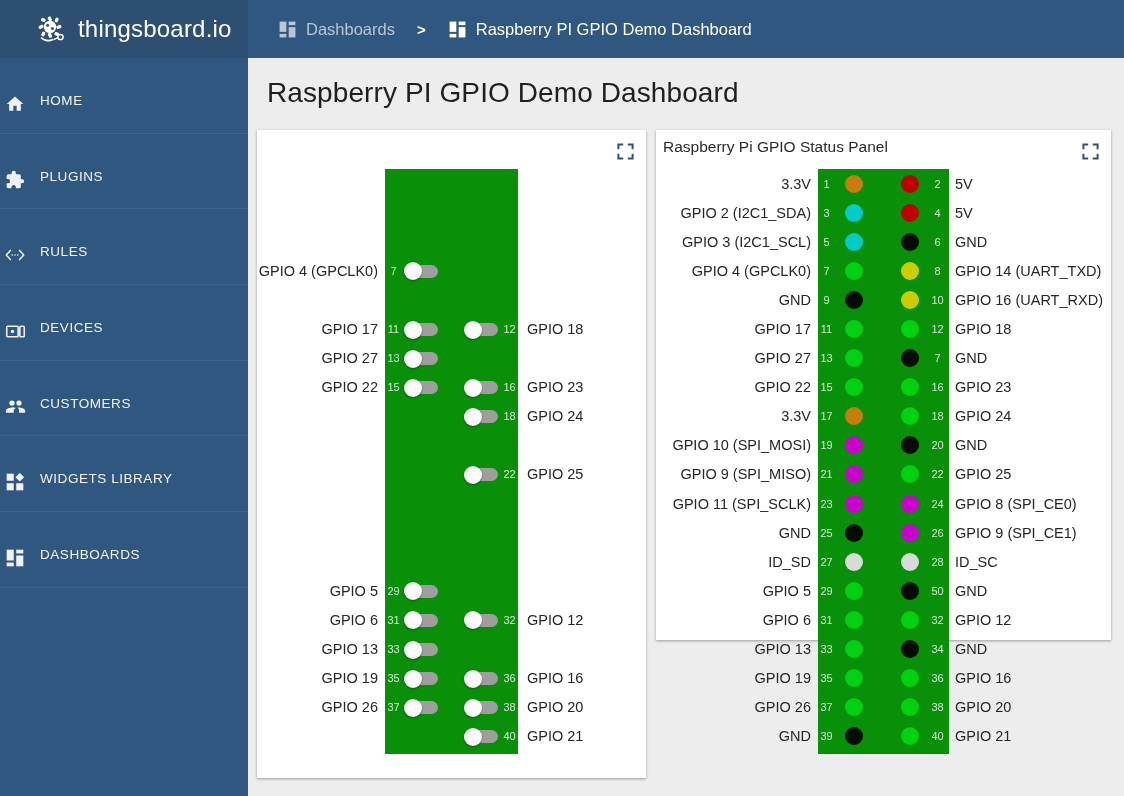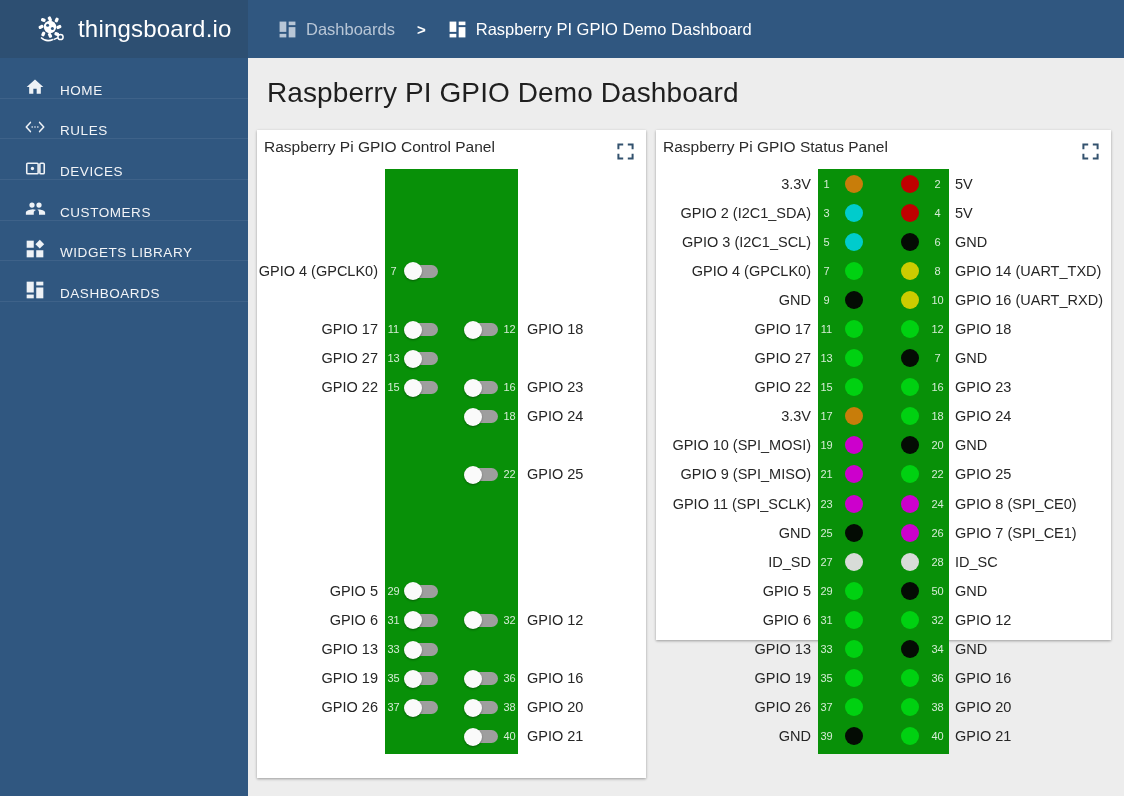--- a/index.html
+++ b/index.html
@@ -22,23 +22,24 @@
     height: 58px; display: flex; align-items: center; gap: 10px;
     padding-left: 34px;
     background: #2d4f72;
   }
   #brand-logo { width: 34px; height: 34px; flex: 0 0 34px; }
   #brand-text {
     color: #ffffff; font-size: 24px; font-weight: 400; letter-spacing: .2px;
     white-space: nowrap;
   }
   .nav-item {
-    height: 40.7px; display: flex; align-items: flex-end; gap: 14px;
-    padding-left: 24px; cursor: pointer;
+    height: 40.7px; display: flex; align-items: flex-start; gap: 14px;
+    padding-left: 4px; cursor: pointer;
     border-bottom: 1px solid rgba(255,255,255,0.07);
+    margin-top: 35px;
   }
   .nav-item:first-of-type { border-top: 1px solid rgba(255,255,255,0.07); }
   .nav-icon { width: 22px; height: 22px; flex: 0 0 22px; display: flex; align-items: center; justify-content: center; }
   .nav-label {
     color: #f2f4f7; font-size: 13.5px; font-weight: 400; letter-spacing: .55px;
     white-space: nowrap;
   }
 
   
   #topbar {
@@ -179,20 +180,28 @@
 
     <div class="nav-item">
       <span class="nav-icon">
         <svg viewBox="0 0 24 24" width="20" height="20" fill="#eef2f6">
             <path d="M10 20v-6h4v6h5v-8h3L12 3 2 12h3v8z"></path>
           </svg>
       </span>
       <span class="nav-label">HOME</span>
     </div>
 
+    <div class="nav-item">
+      <span class="nav-icon">
+        <svg viewBox="0 0 24 24" width="20" height="20" fill="#eef2f6">
+            <path d="M20.5 11H19V7a2 2 0 0 0-2-2h-4V3.5a2.5 2.5 0 0 0-5 0V5H4a2 2 0 0 0-2 2v3.8h1.5a2.6 2.6 0 0 1 0 5.2H2V20a2 2 0 0 0 2 2h3.8v-1.5a2.6 2.6 0 0 1 5.2 0V22H17a2 2 0 0 0 2-2v-4h1.5a2.5 2.5 0 0 0 0-5z"></path>
+          </svg>
+      </span>
+      <span class="nav-label">PLUGINS</span>
+    </div>
 
     <div class="nav-item">
       <span class="nav-icon">
         <svg viewBox="0 0 26 24" width="22" height="20" fill="none" stroke="#eef2f6" stroke-width="1.8" stroke-linecap="round" stroke-linejoin="round">
           <path d="M7.5 6.5 L2.5 12 L7.5 17.5"></path>
           <path d="M18.5 6.5 L23.5 12 L18.5 17.5"></path>
           <circle cx="9.6" cy="12" r="1" fill="#eef2f6" stroke="none"></circle>
           <circle cx="13" cy="12" r="1" fill="#eef2f6" stroke="none"></circle>
           <circle cx="16.4" cy="12" r="1" fill="#eef2f6" stroke="none"></circle>
         </svg>
@@ -270,21 +279,20 @@
       <span class="crumb-label">Raspberry PI GPIO Demo Dashboard</span>
     </div>
   </div>
 
   <div id="content">
     <h1 id="page-title">Raspberry PI GPIO Demo Dashboard</h1>
 
     <div id="panels">
 
       <div class="panel" id="panel-control">
-        <div class="panel-title">Raspberry Pi GPIO Control Panel</div>
         <div class="panel-expand">
           <svg viewBox="0 0 17 17" width="17" height="17" fill="none" stroke="#33526e" stroke-width="2" stroke-linecap="square">
             <path d="M1.4 5.2V1.4h3.8"></path>
               <path d="M15.6 5.2V1.4h-3.8"></path>
             <path d="M1.4 11.8v3.8h3.8"></path>
               <path d="M15.6 11.8v3.8h-3.8"></path>
           </svg>
         </div>
         <div class="board" id="board-control"></div>
         <div class="rows" id="rows-control">
@@ -741,21 +749,21 @@
             <div class="row">
               <div class="lbl-left">GND</div>
               <div class="cell-status odd">
                 <span class="pinnum">25</span>
                 <span class="dot" style="background: rgb(4, 12, 4);"></span>
               </div>
               <div class="cell-status even">
                 <span class="dot" style="background: rgb(204, 0, 204);"></span>
                 <span class="pinnum">26</span>
               </div>
-              <div class="lbl-right">GPIO 7 (SPI_CE1)</div>
+              <div class="lbl-right">GPIO 9 (SPI_CE1)</div>
             </div>
             <div class="row">
               <div class="lbl-left">ID_SD</div>
               <div class="cell-status odd">
                 <span class="pinnum">27</span>
                 <span class="dot" style="background: rgb(216, 220, 216);"></span>
               </div>
               <div class="cell-status even">
                 <span class="dot" style="background: rgb(216, 220, 216);"></span>
                 <span class="pinnum">28</span>

